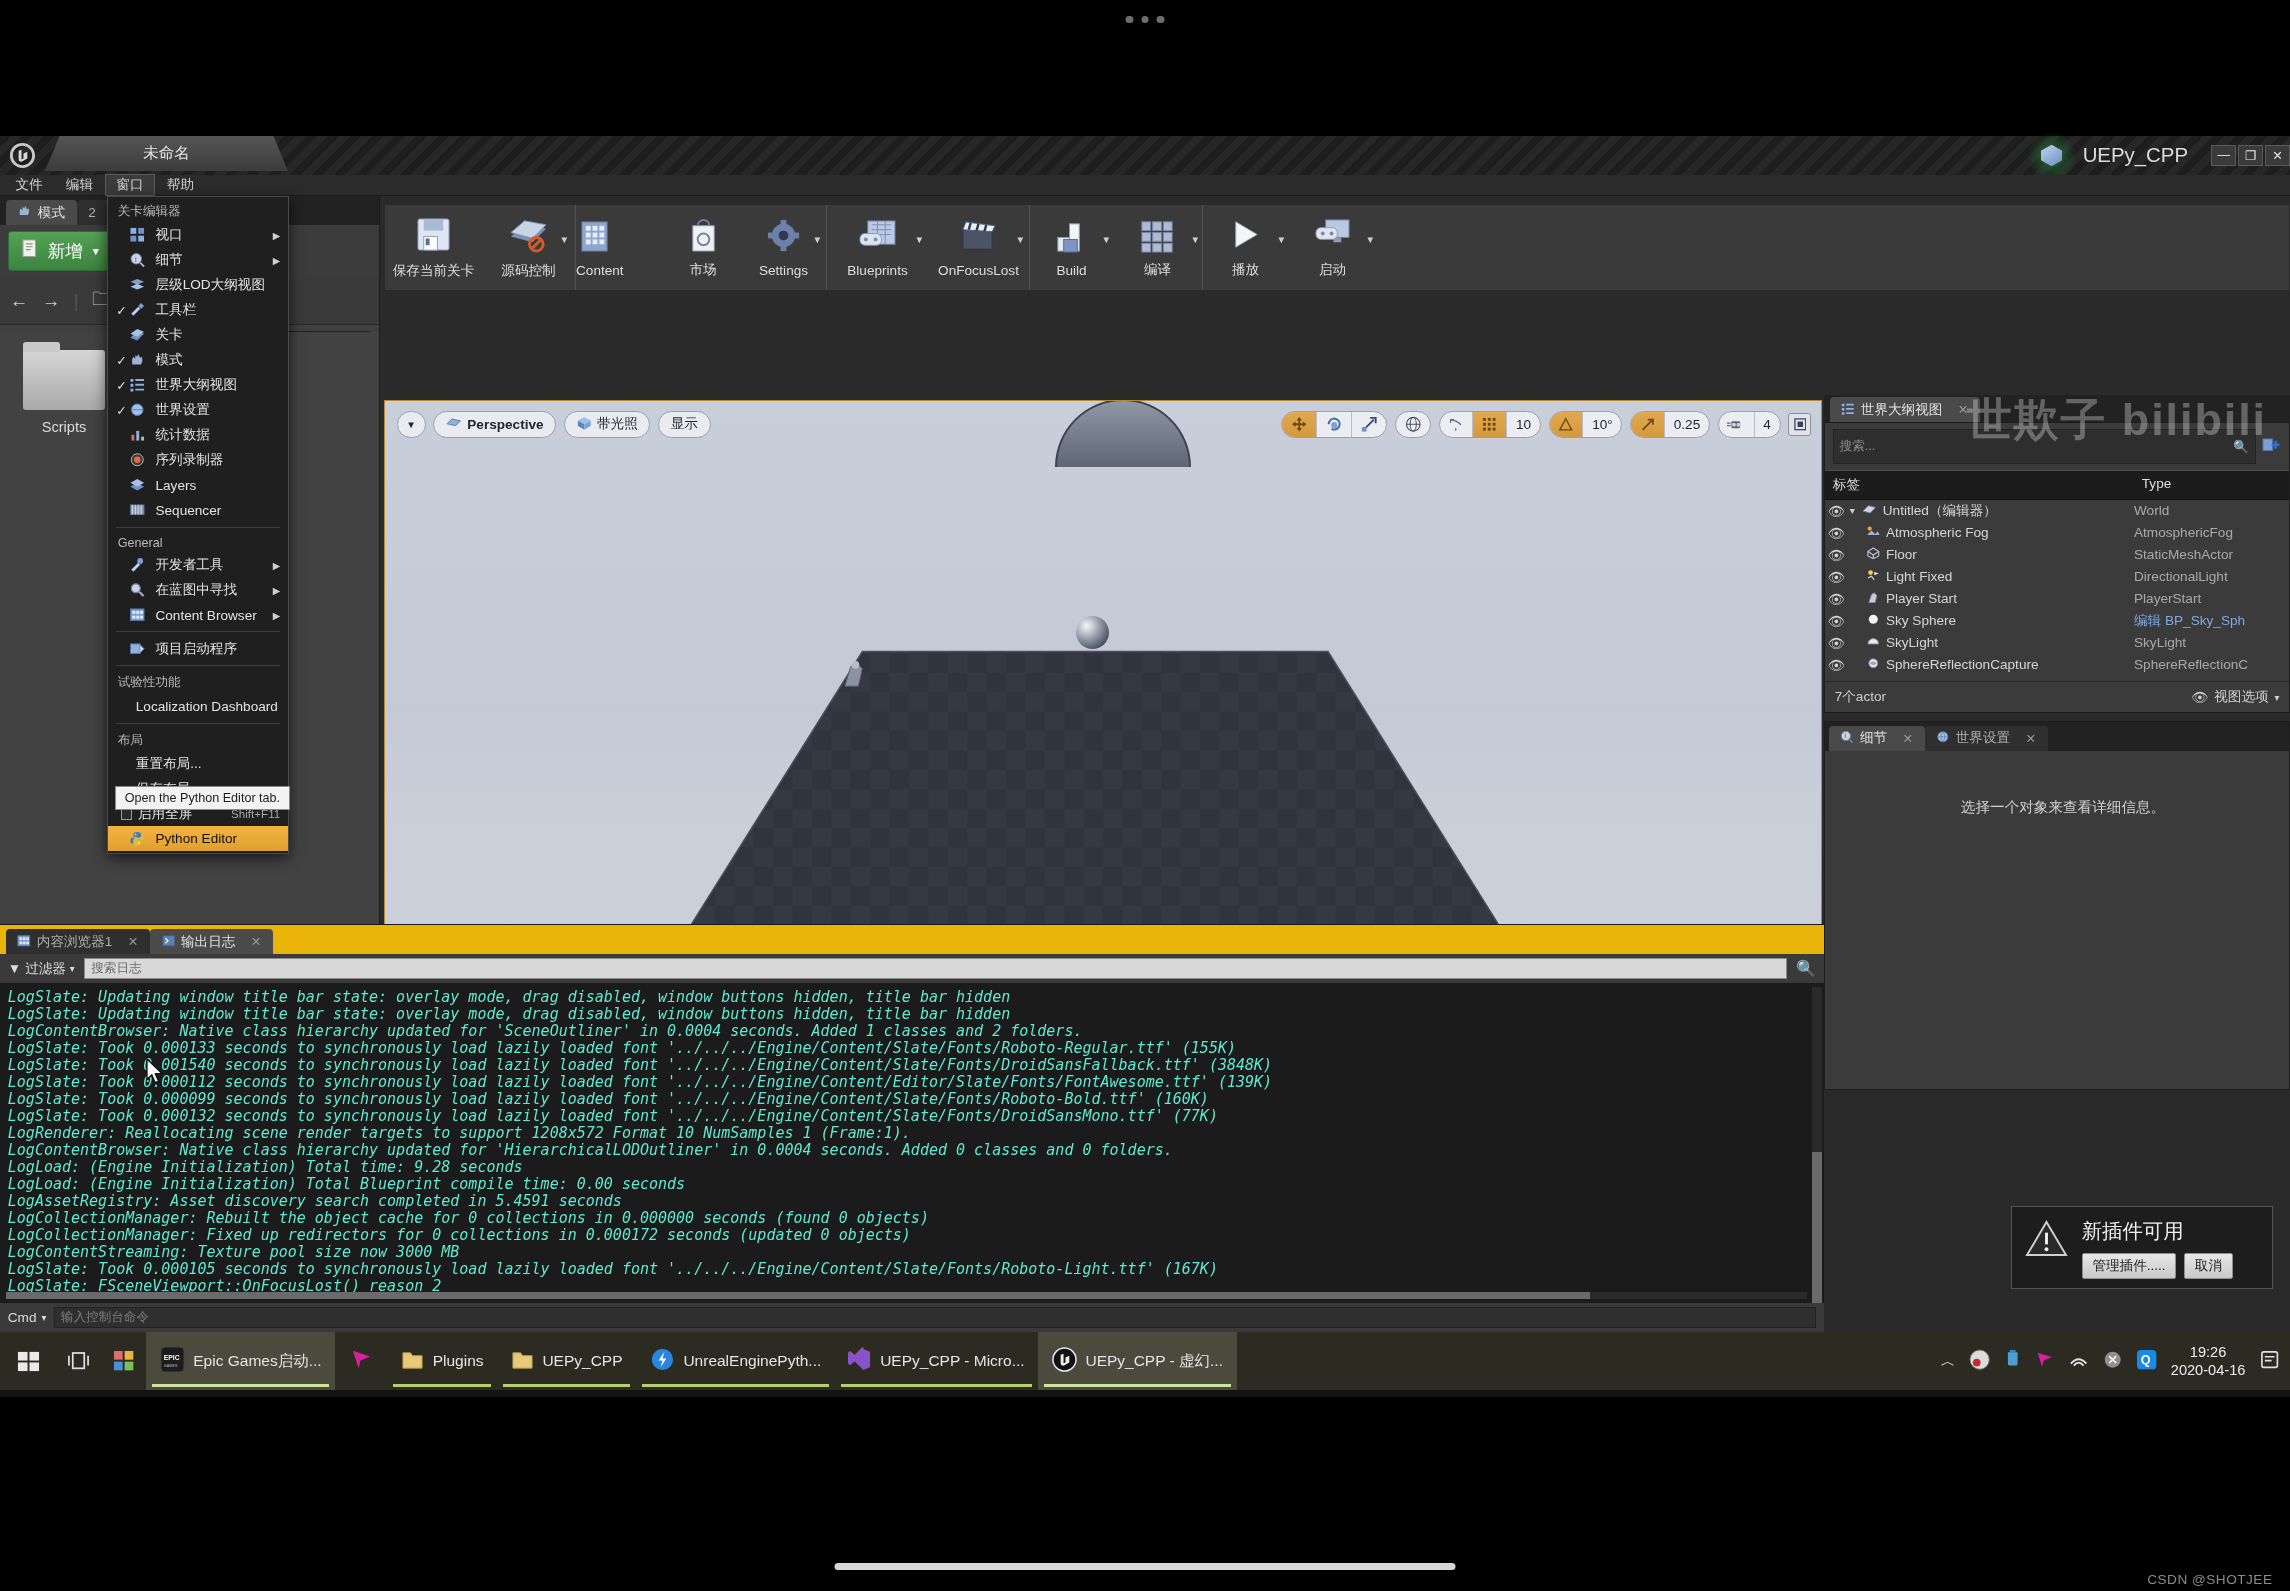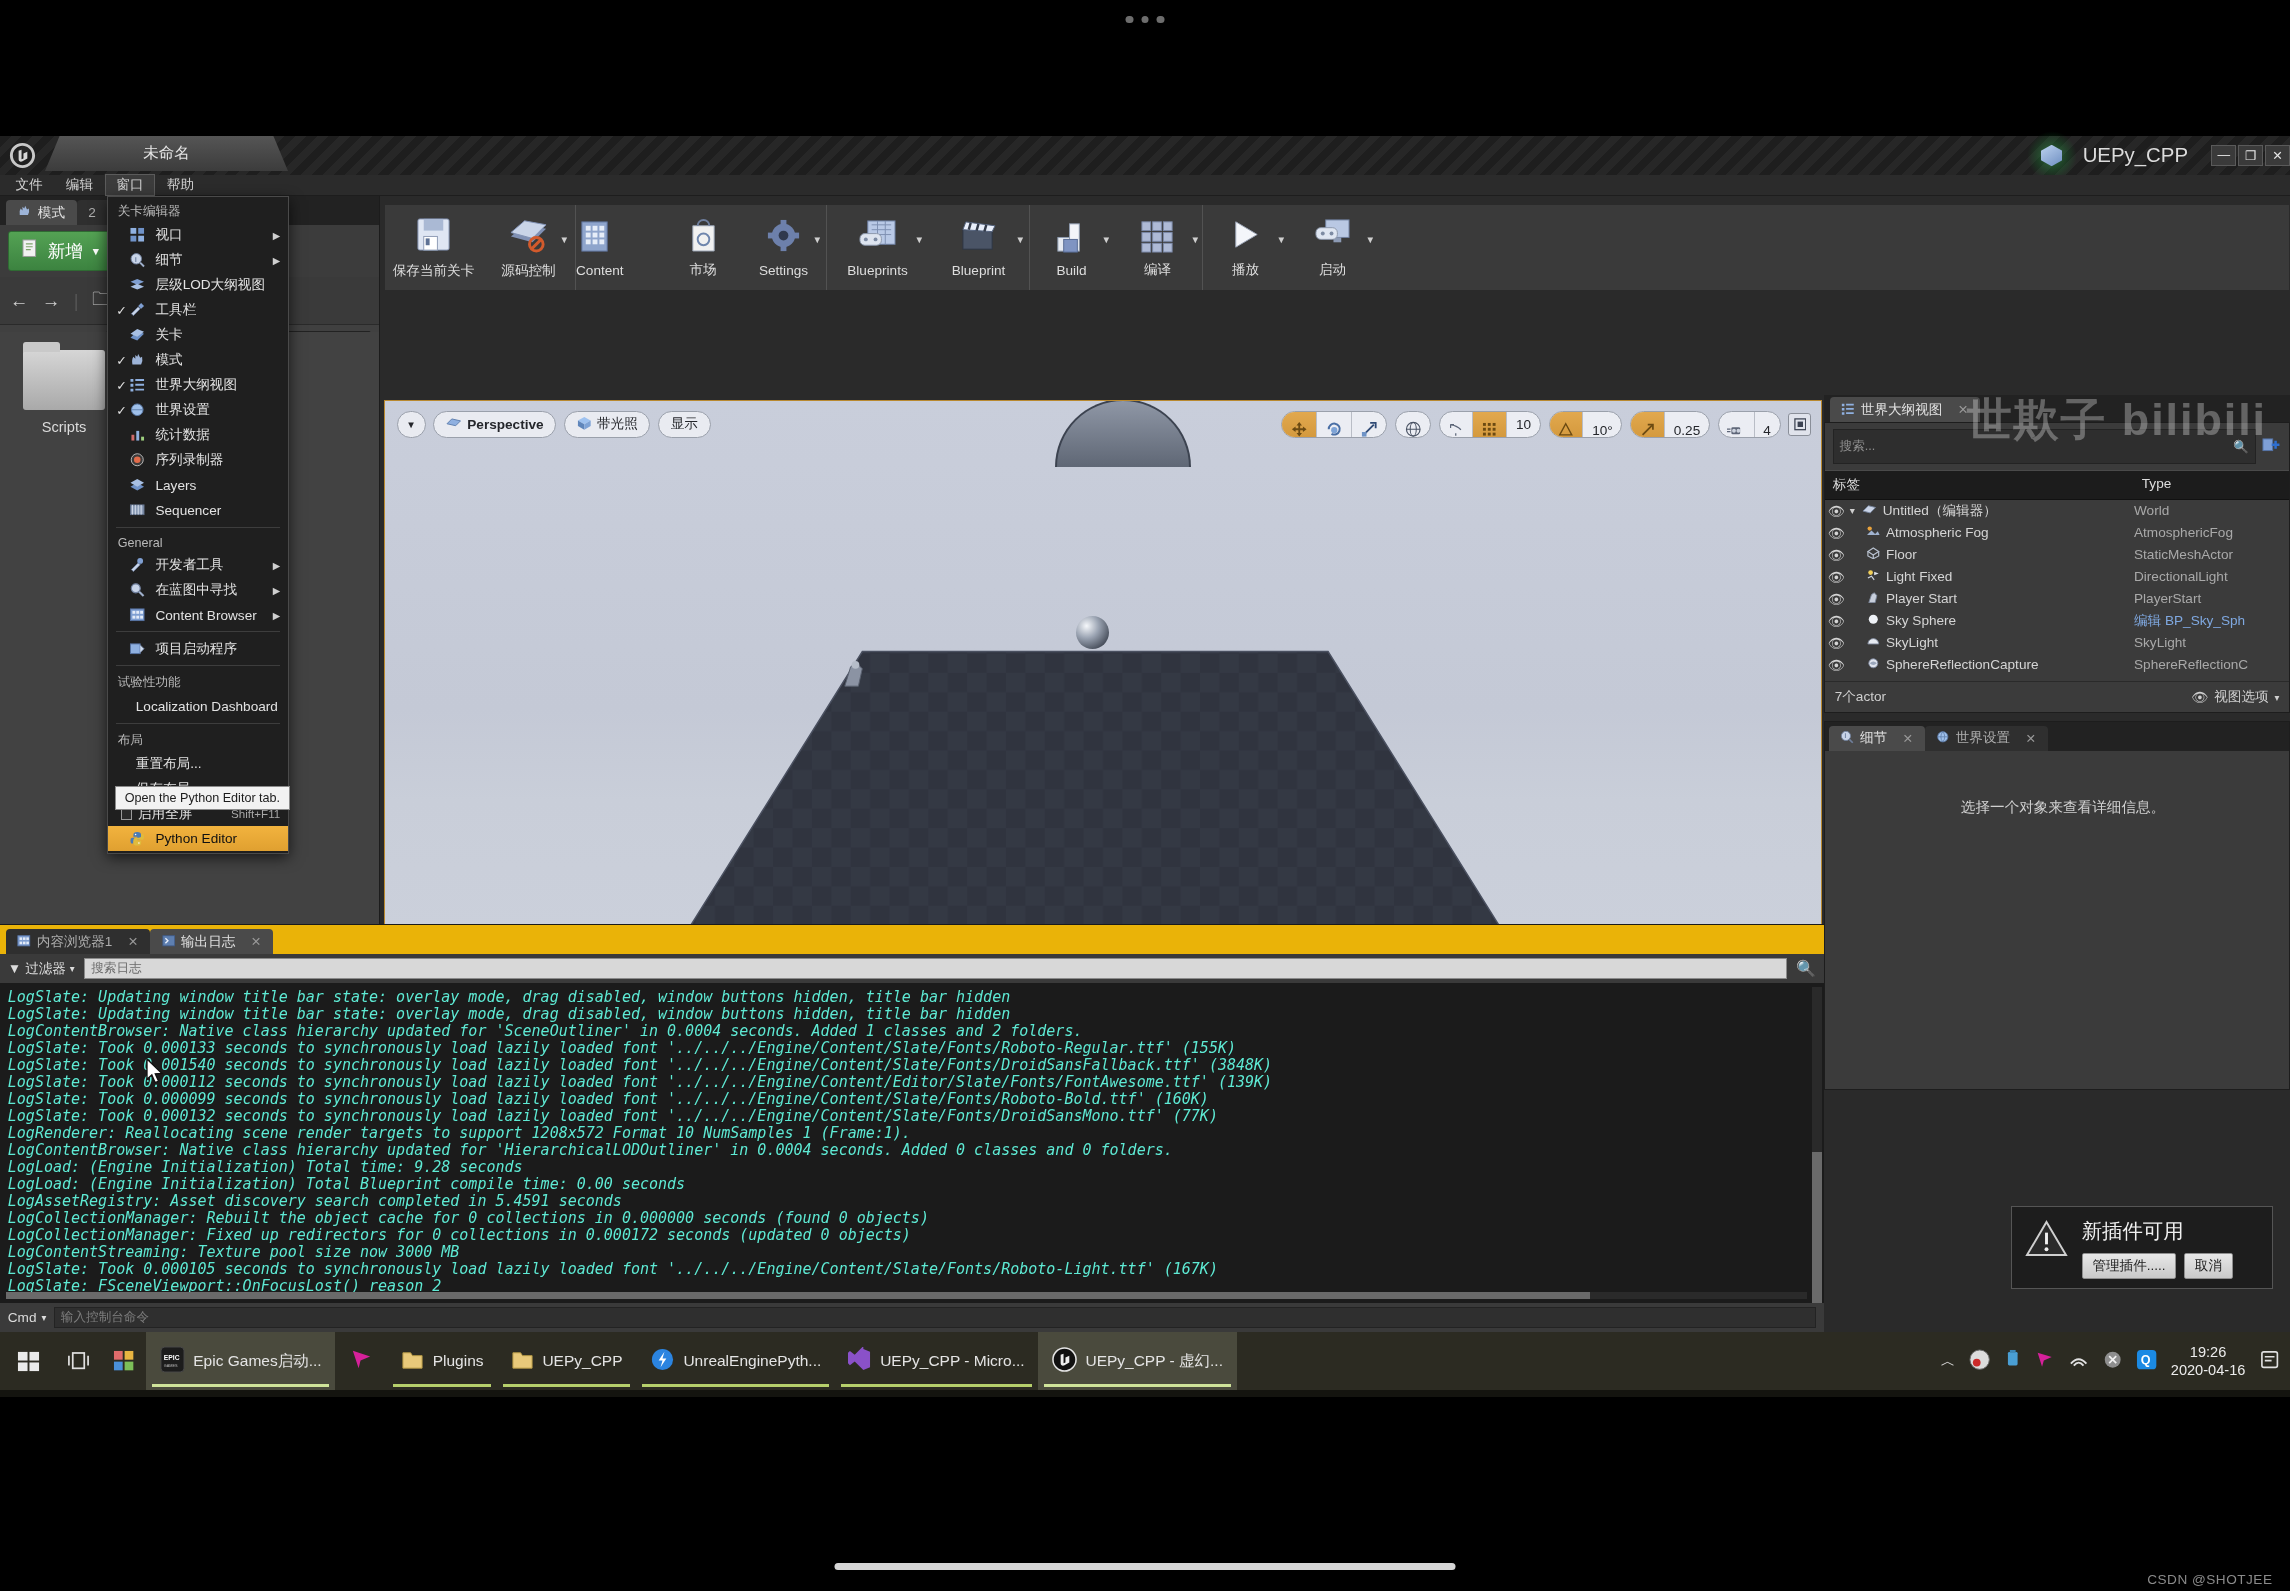--- a/index.html
+++ b/index.html
@@ -107,21 +107,21 @@
   .vp-sky { position:absolute; inset:0;
      background:linear-gradient(#c9cedb 0%, #c4c9d6 46%, #c9ced9 60%, #cdd2dd 100%); }
   .vp-toolbar-l { position:absolute; left:11.6px; top:9.7px; display:flex; gap:7.8px; align-items:center; }
   .vbtn { display:inline-flex; align-items:center; gap:5.8px; height:27px; padding:0 11.6px;
      background:rgba(245,246,250,.72); border:1px solid #9aa0ab; border-radius:13.6px;
      color:#24262b; font-size:13.6px;}
   .vbtn.round { width:29px; padding:0; justify-content:center; }
   .vp-toolbar-r { position:absolute; right:9.7px; top:9.7px; display:flex; gap:7.8px; align-items:center;}
   .vgroup { display:flex; align-items:center; background:rgba(245,246,250,.78);
      border:1px solid #9aa0ab; border-radius:13.6px; overflow:hidden; height:27px;}
-  .vgroup .cell { display:flex; align-items:flex-end; justify-content:center; height:27px; padding:0 8.7px;
+  .vgroup .cell { display:flex; align-items:center; justify-content:center; height:27px; padding:0 8.7px;
      color:#24262b; font-size:13.6px; border-right:1px solid #b9bdc6;}
   .vgroup .cell:last-child{ border-right:none; }
   .vgroup .cell.on { background:linear-gradient(#e2a94f,#d4993d); }
   .vp-label { position:absolute; right:5.8px; bottom:5.8px; background:rgba(30,30,30,.62);
      color:#e8e8e8; font-size:13.6px; padding:3.9px 9.7px; border-radius:1.9px;}
   .axis { position:absolute; left:27px; bottom:27px; width:58px; height:58px; color:#2a2a2a; font-size:10.7px;}
   .sphere-obj { position:absolute; left:691px; top:215px; width:33px;height:33px; border-radius:50%;
      background:radial-gradient(circle at 32% 30%, #f6f8fb 0%, #9aa3b2 38%, #2e3440 90%); }
   .arch-obj { position:absolute; left:670px; top:-1.9px; width:136px; height:68px;
      border-radius:68px 68px 0 0; background:linear-gradient(#8f97a6,#5f6775);
@@ -409,21 +409,21 @@
                 <span style="position:absolute;right:3.9px;top:29px;color:#cfcfcf;font-size:9.7px">▼</span>
               </div>
               <div style="width:101px;display:flex;flex-direction:column;align-items:center;justify-content:center;gap:3.9px;position:relative">
                 <span>
                   <svg width="41" height="37" viewBox="0 0 42 38">
                       <rect x="5" y="12" width="30" height="20" fill="#4a5466" stroke="#2e3644"></rect>
                       <path d="M5 12 L8 4 L38 8 L35 14 Z" fill="#e8eefa" stroke="#51607a"></path>
                       <path d="M13 5 l-2 7M21 6 l-2 7M29 7 l-2 7" stroke="#333b4a" stroke-width="2.5"></path>
                     </svg>
                 </span>
-                <span style="color:#dedede;font-size:13.6px">Blueprint</span>
+                <span style="color:#dedede;font-size:13.6px">OnFocusLost</span>
                 <span style="position:absolute;right:3.9px;top:29px;color:#cfcfcf;font-size:9.7px">▼</span>
               </div>
             </div>
 
             <div style="display:flex;border-right:1px solid #525252">
               <div style="width:83px;display:flex;flex-direction:column;align-items:center;justify-content:center;gap:3.9px;position:relative">
                 <span>
                   <svg width="39" height="37" viewBox="0 0 40 38">
                       <rect x="6" y="20" width="12" height="14" fill="#e7ebf2" stroke="#8f9cb0"></rect>
                       <rect x="18" y="6" width="10" height="28" fill="#f3f5f9" stroke="#8f9cb0"></rect>

